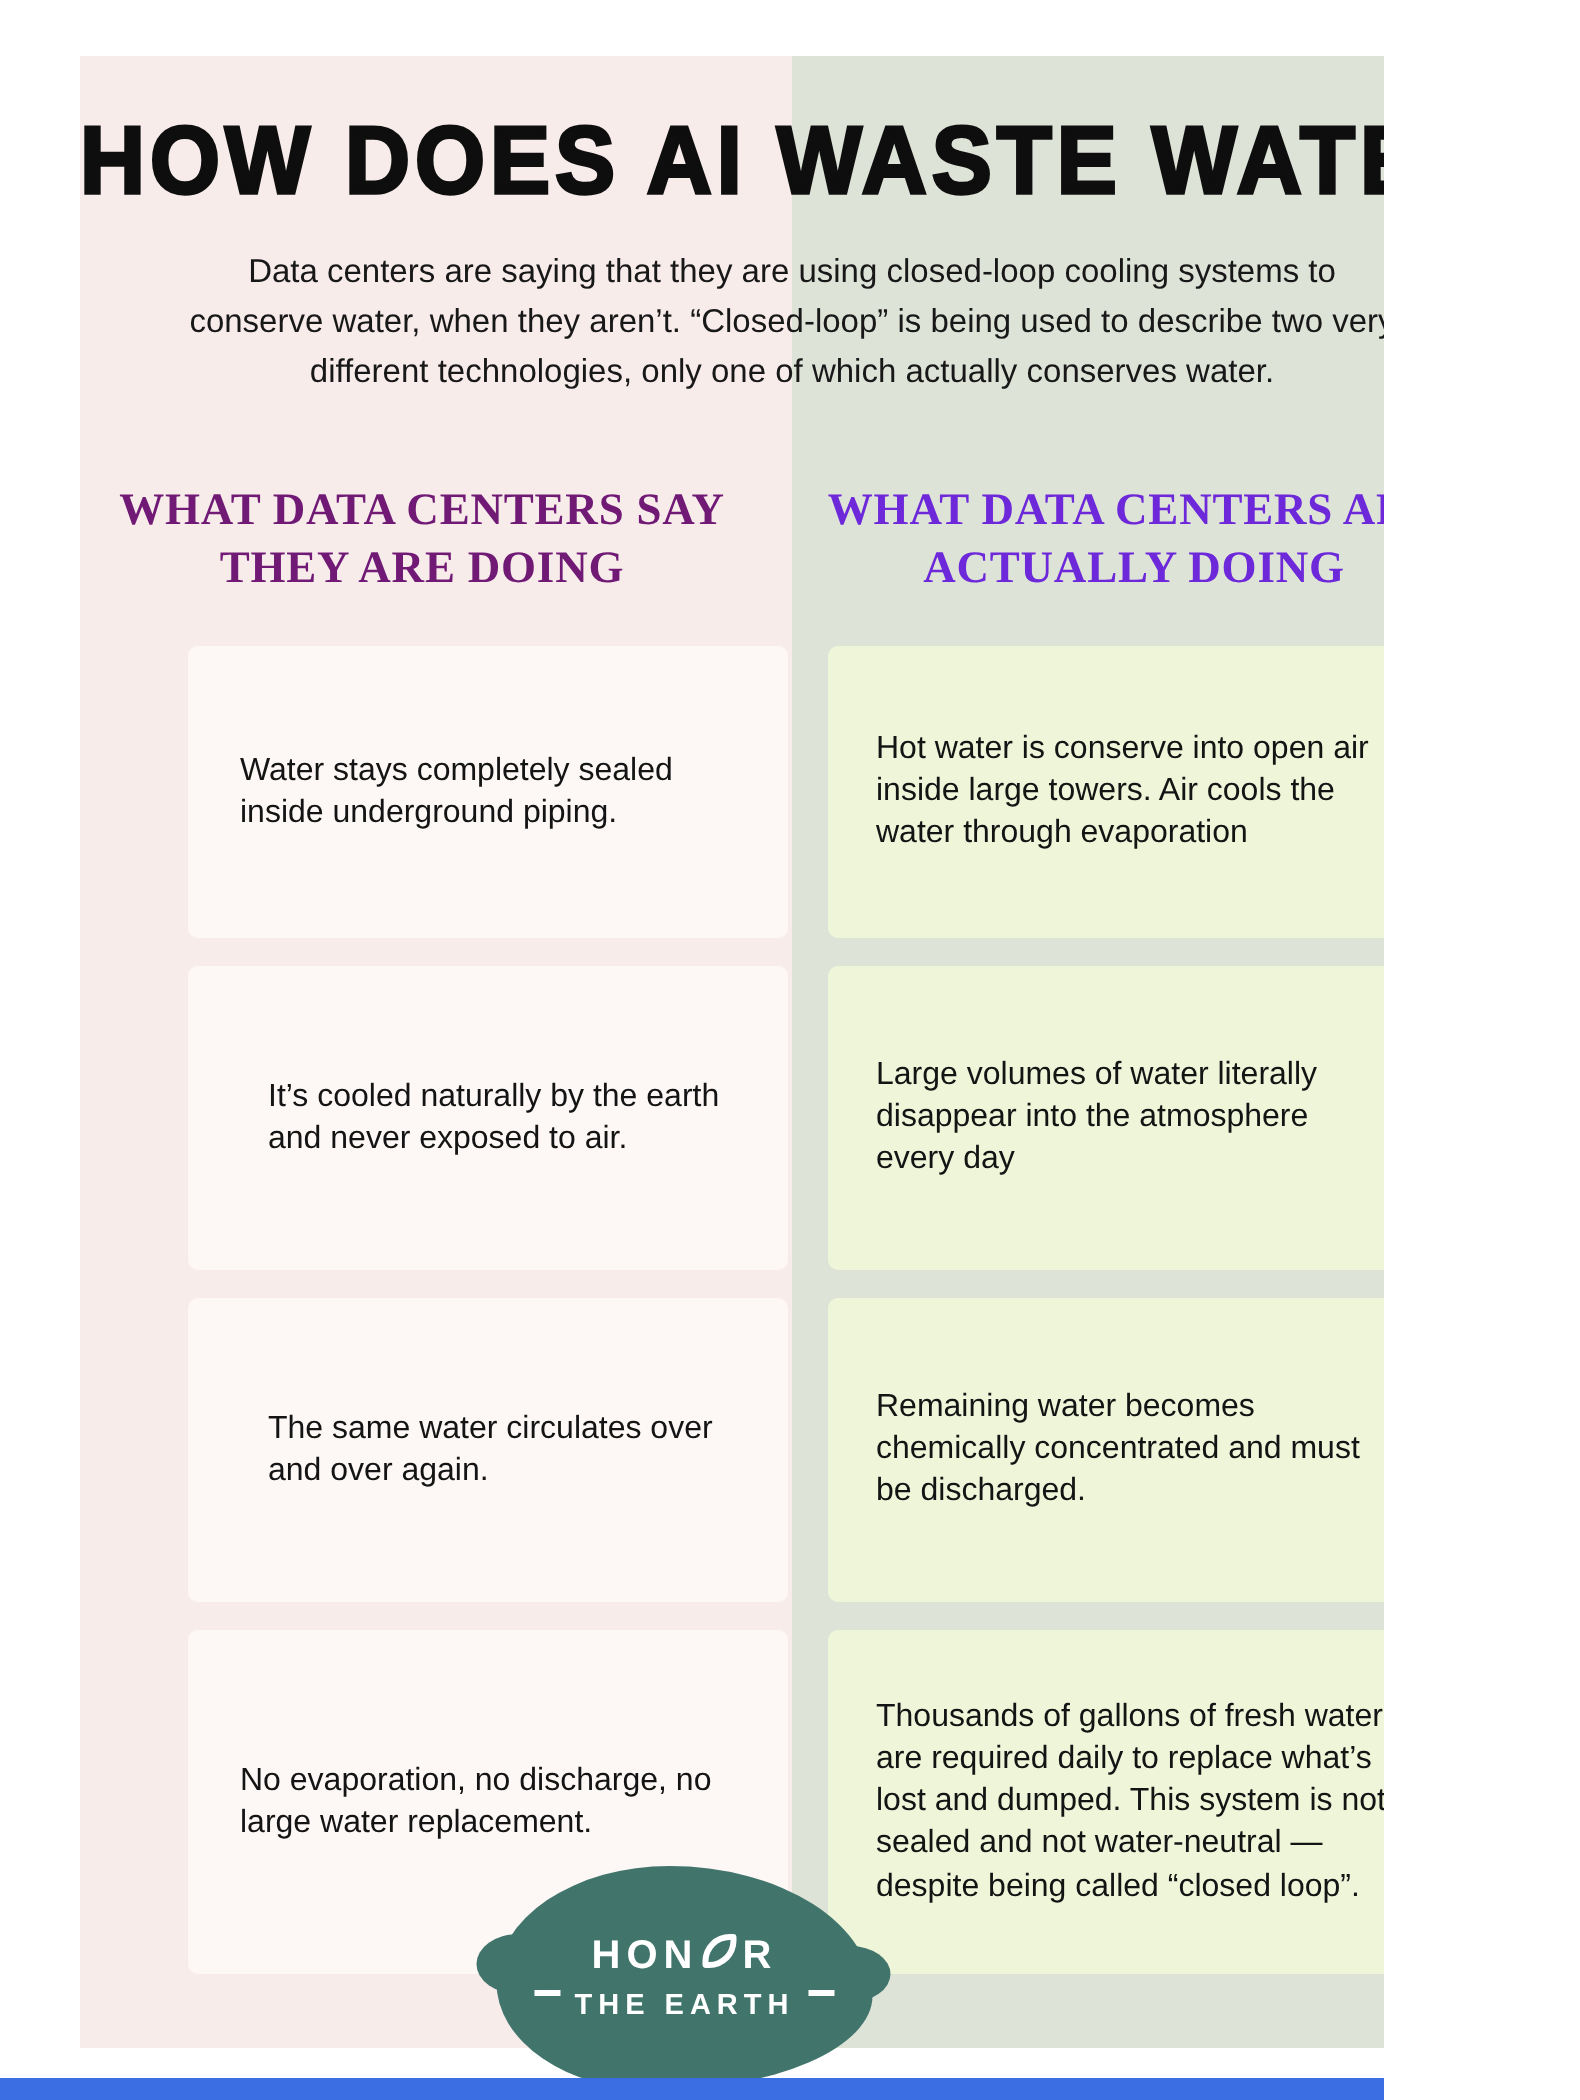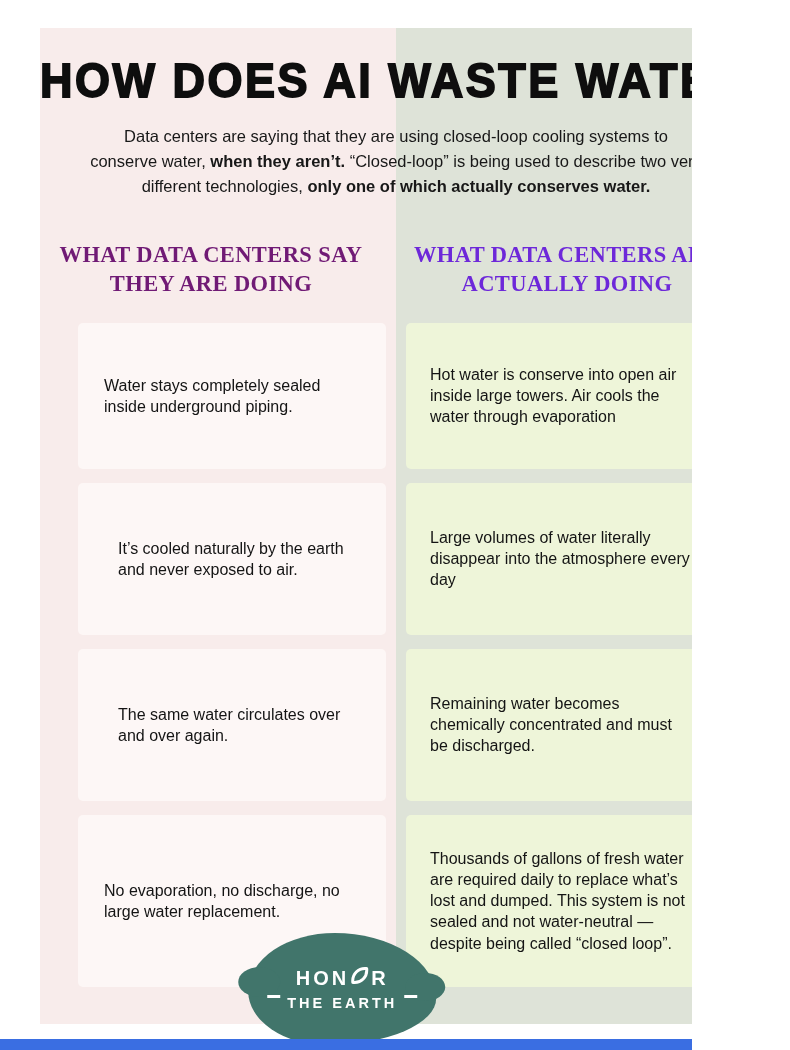--- a/index.html
+++ b/index.html
@@ -31,21 +31,21 @@
   }
 
   .intro {
     margin: 18px auto 0;
     width: 614px;
     text-align: center;
     font-size: 16.5px;
     line-height: 1.52;
     color: #181818;
   }
-  .intro strong { font-weight: bold; }
+  .intro strong { font-weight: normal; }
 
   .headers { display: flex; margin-top: 42px; }
   .col-header {
     flex: 1;
     text-align: center;
     font-family: "Liberation Serif", "DejaVu Serif", serif;
     font-weight: bold;
     font-size: 22.5px;
     line-height: 1.28;
     letter-spacing: 0.4px;
@@ -54,20 +54,21 @@
   .col-header.actually { color: #6d28d9; padding: 0 30px; }
 
   .cards-grid {
     margin-top: 24px;
     display: grid;
     grid-template-columns: 1fr 1fr;
     grid-template-rows: 146px 152px 152px 172px;
     row-gap: 14px;
     column-gap: 20px;
     padding: 0 38px;
+    margin-left: 16px;
   }
   .card {
     border-radius: 5px;
     display: flex;
     align-items: center;
     font-size: 16px;
     line-height: 1.33;
     color: #141414;
   }
   .card .card-text { width: 100%; }

